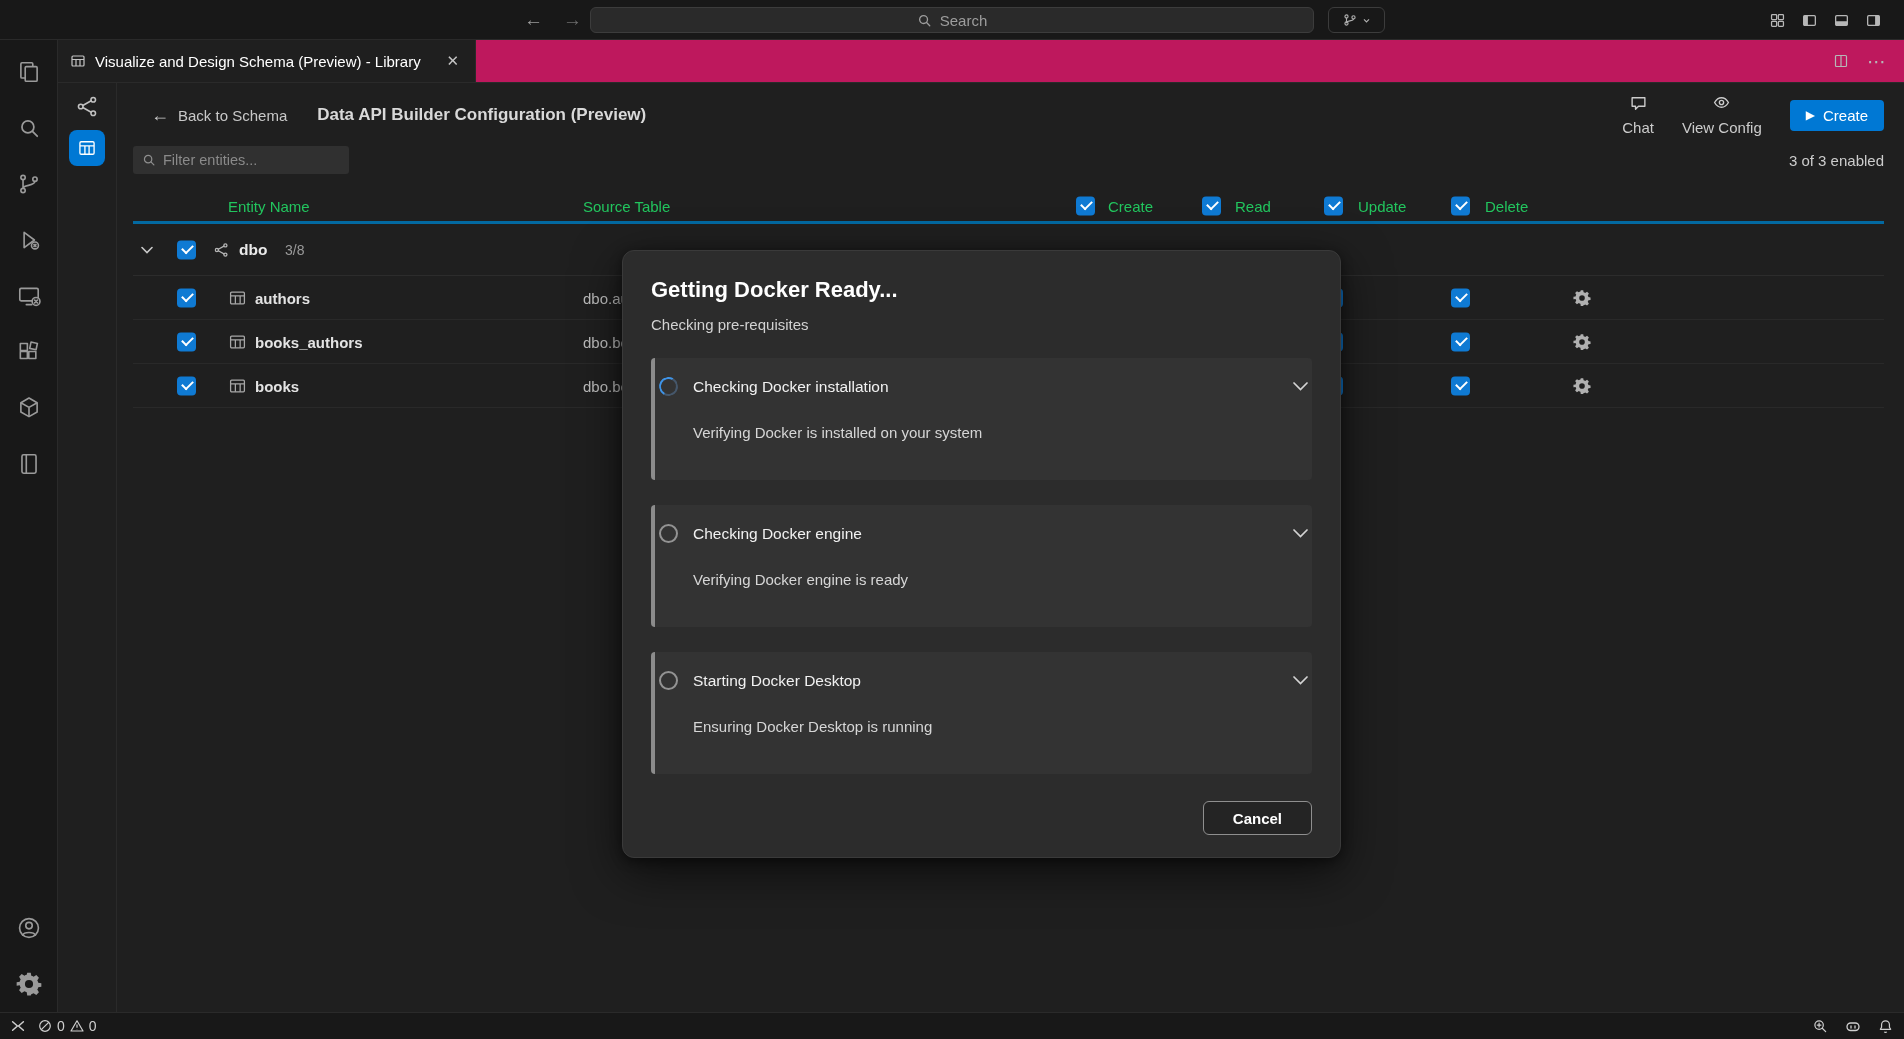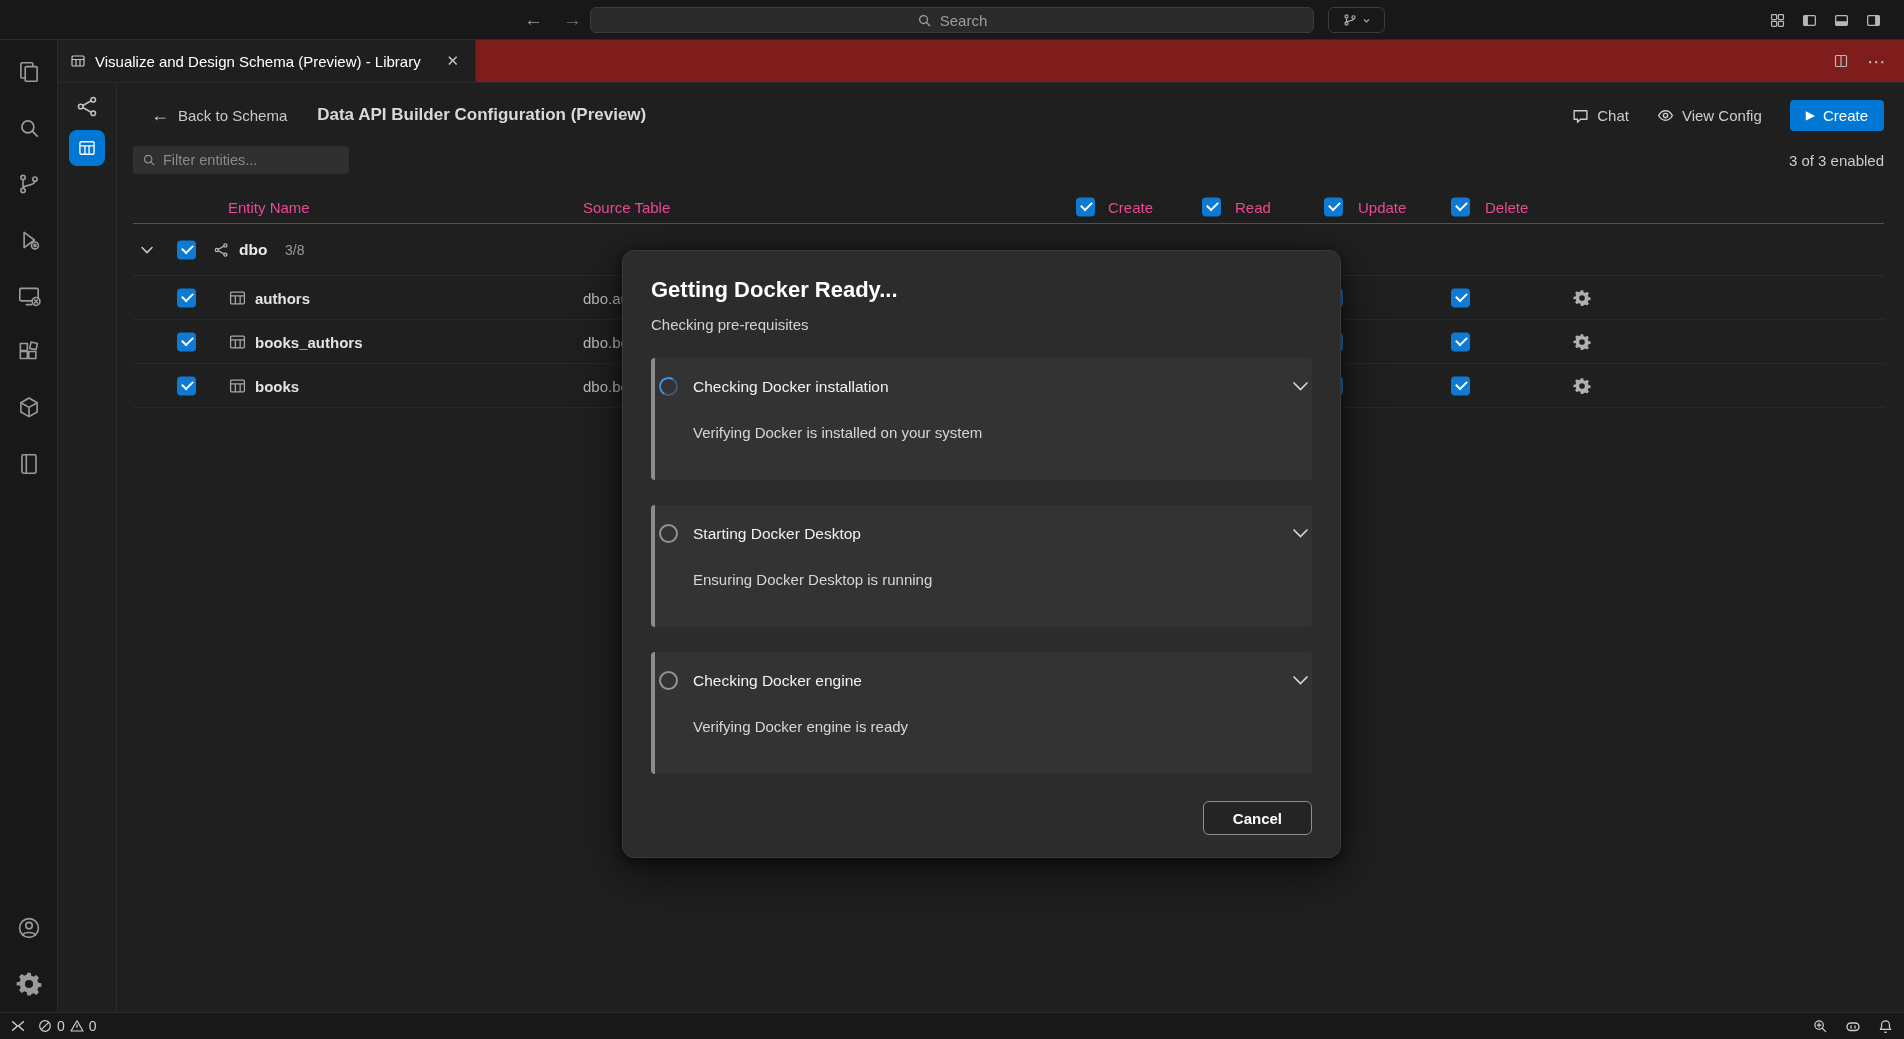--- a/index.html
+++ b/index.html
@@ -26,42 +26,42 @@
   
   .app-body { position:absolute; top:40px; left:0; right:0; bottom:27px; display:flex; }
 
   .activitybar { width:58px; background:#181818; border-right:1px solid #2a2a2a; display:flex; flex-direction:column; align-items:center; padding-top:4px; flex:none; }
   .ab-icon { width:48px; height:56px; display:flex; align-items:center; justify-content:center; color:#9a9a9a; }
   .ab-spacer { margin-top:auto; }
 
   .main-col { flex:1; display:flex; flex-direction:column; min-width:0; }
 
   
-  .tabbar { height:43px; background:#7f1d1d; border-bottom:1px solid #2a2a2a; display:flex; align-items:stretch; }
+  .tabbar { height:43px; background:#be185d; border-bottom:1px solid #2a2a2a; display:flex; align-items:stretch; }
   .tab { width:418px; background:#1f1f1f; border-right:1px solid #2a2a2a; display:flex; align-items:center; gap:9px; padding:0 12px; color:#ffffff; font-size:15px; }
   .tab-label { white-space:nowrap; overflow:hidden; text-overflow:ellipsis; }
   .tab-close { margin-left:auto; color:#c5c5c5; font-size:15px; padding:2px 4px; border-radius:4px; }
   .tab-actions { margin-left:auto; display:flex; align-items:center; gap:18px; padding-right:18px; color:#b7b7b7; }
   .ellipsis { font-size:19px; line-height:1; }
 
   
   .editor { flex:1; background:#1f1f1f; position:relative; overflow:hidden; }
   .webview-toolbar { position:absolute; left:0; top:0; bottom:0; width:59px; border-right:1px solid #2a2a2a;
     display:flex; flex-direction:column; align-items:center; padding-top:11px; gap:11px; }
   .wv-icon1 { color:#c0c0c0; }
   .wv-icon2 { width:36px; height:36px; background:#0078d4; border-radius:8px; display:flex; align-items:center; justify-content:center; color:#ffffff; }
 
   .content { position:absolute; left:59px; top:0; right:0; bottom:0; padding:12px 20px 0 16px; }
 
   .page-header { display:flex; align-items:center; height:40px; padding-left:18px; }
   .back-link { display:flex; align-items:center; gap:9px; color:#c8c8c8; font-size:15px; }
   .back-arrow { font-size:18px; line-height:1; }
   .page-title { margin-left:30px; font-weight:700; font-size:17px; color:#d9d9d9; }
   .header-actions { margin-left:auto; display:flex; align-items:center; gap:28px; }
-  .h-action { display:flex; align-items:flex-start; gap:8px; color:#cccccc; font-size:15px; }
+  .h-action { display:flex; align-items:center; gap:8px; color:#cccccc; font-size:15px;flex-direction:column; }
   .deploy-btn { display:flex; align-items:center; gap:8px; background:#0078d4; color:#ffffff; font-size:15px;
     border:none; border-radius:4px; padding:7px 16px; font-family:inherit; }
   .deploy-play { font-size:12px; line-height:1; }
 
   
   .api-row { margin-top:8px; display:flex; align-items:center; gap:27px; }
   .api-label { font-size:15px; color:#dcdcdc; }
   .api-item { display:flex; align-items:center; gap:10px; font-size:15px; color:#e2e2e2; }
 
   
@@ -71,21 +71,21 @@
 
   
   .filter-row { margin-top:11px; display:flex; align-items:center; }
   .filter-input-wrap { width:216px; height:28px; background:#303030; border-radius:3px; display:flex; align-items:center; gap:7px; padding:0 9px; color:#8f8f8f; }
   .filter-input-wrap input { flex:1; background:transparent; border:none; outline:none; color:#cccccc; font-size:14.5px; font-family:inherit; min-width:0; }
   .filter-input-wrap input::placeholder { color:#8a8a8a; }
   .enabled-count { margin-left:auto; font-size:15px; color:#cccccc; }
 
   
   .entity-table { margin-top:16px; }
-  .t-header { position:relative; height:34px; border-bottom:1px solid #0369a1; font-size:15px; color:#ec4899; }
+  .t-header { position:relative; height:34px; border-bottom:3px solid #0369a1; font-size:15px; color:#22c55e; }
   .t-grouprow { position:relative; height:52px; border-bottom:1px solid #2c2c2c; }
   .t-row { position:relative; height:44px; border-bottom:1px solid #292929; }
   .abs { position:absolute; top:50%; transform:translateY(-50%); }
   .h-entity{left:95px} .h-source{left:450px} .h-create{left:975px} .h-read{left:1102px} .h-update{left:1225px} .h-delete{left:1352px}
   .c-chevron{left:8px} .c-cb{left:44px}
   .c-gicon{left:80px; color:#b5b5b5;} .c-gname{left:106px; font-weight:700; font-size:15.5px; color:#eaeaea;} .c-gcount{left:152px; font-size:14px; color:#9a9a9a;}
   .c-ticon{left:96px; color:#a8a8a8;} .c-name{left:122px; font-weight:600; font-size:15px; color:#e3e3e3;}
   .c-source{left:450px; font-size:15px; color:#bdbdbd; white-space:nowrap;}
   .c-create{left:943px} .c-read{left:1069px} .c-update{left:1191px} .c-delete{left:1318px}
   .c-gear{left:1440px; color:#b0b0b0;}
@@ -447,43 +447,43 @@
             <path d="M1 1l6.5 6.5L14 1"></path>
           </svg>
       </span>
     </div>
     <div class="step-desc">Verifying Docker is installed on your system</div>
   </div>
 
   <div class="step">
     <div class="step-head">
       <span class="spin-pending"></span>
+      <span class="step-title">Checking Docker engine</span>
+      <span class="step-chevron">
+        <svg width="15" height="9" viewBox="0 0 15 9" fill="none" stroke="currentColor" stroke-width="1.7" stroke-linecap="round">
+            <path d="M1 1l6.5 6.5L14 1"></path>
+          </svg>
+      </span>
+    </div>
+    <div class="step-desc">Verifying Docker engine is ready</div>
+  </div>
+
+  <div class="step">
+    <div class="step-head">
+      <span class="spin-pending"></span>
       <span class="step-title">Starting Docker Desktop</span>
       <span class="step-chevron">
         <svg width="15" height="9" viewBox="0 0 15 9" fill="none" stroke="currentColor" stroke-width="1.7" stroke-linecap="round">
             <path d="M1 1l6.5 6.5L14 1"></path>
           </svg>
       </span>
     </div>
     <div class="step-desc">Ensuring Docker Desktop is running</div>
   </div>
 
-  <div class="step">
-    <div class="step-head">
-      <span class="spin-pending"></span>
-      <span class="step-title">Checking Docker engine</span>
-      <span class="step-chevron">
-        <svg width="15" height="9" viewBox="0 0 15 9" fill="none" stroke="currentColor" stroke-width="1.7" stroke-linecap="round">
-            <path d="M1 1l6.5 6.5L14 1"></path>
-          </svg>
-      </span>
-    </div>
-    <div class="step-desc">Verifying Docker engine is ready</div>
-  </div>
-
   <button class="cancel-btn">Cancel</button>
 </div>
 
 <div class="statusbar">
   <div class="sb-left">
     <span>
       <svg width="14" height="14" viewBox="0 0 13 13" fill="none" stroke="currentColor" stroke-width="1.4" stroke-linecap="round" stroke-linejoin="round">
           <path d="M1.5 2.5L6 6.5l-4.5 4"></path>
           <path d="M11.5 2.5L7 6.5l4.5 4"></path>
         </svg>

